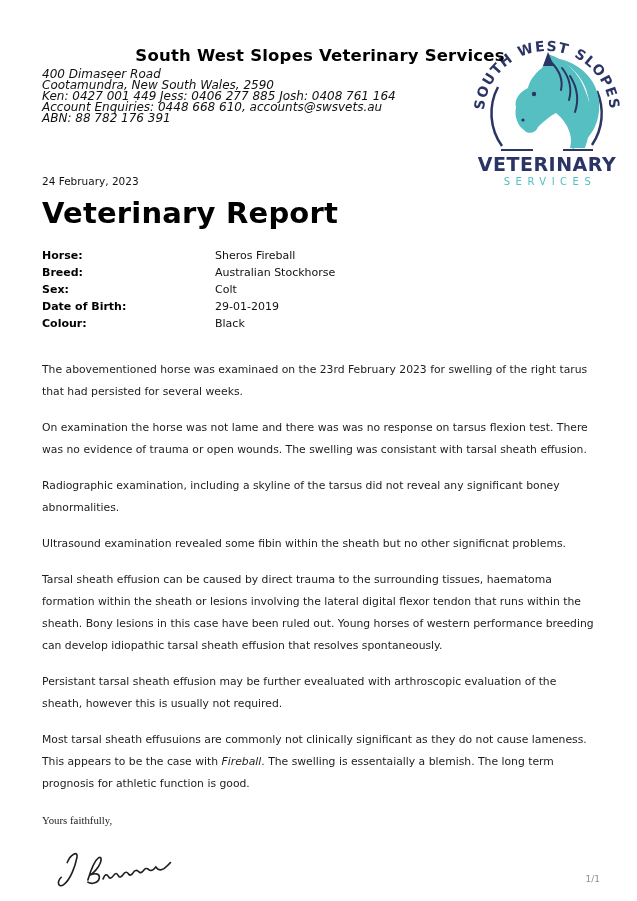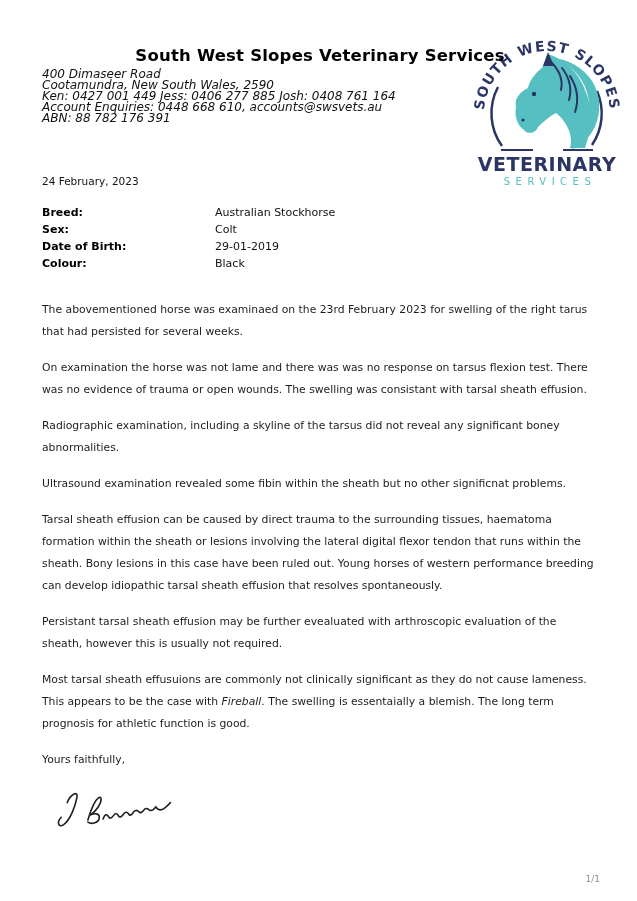--- a/index.html
+++ b/index.html
@@ -62,21 +62,21 @@
   }
   .detail-value { font-size: 11px; color: #111111; }
   .body-text { margin-top: 27px; }
   .body-text p {
     font-size: 10.8px;
     line-height: 22px;
     margin-bottom: 14px;
     color: #1c1c1c;
   }
   .italic { font-style: italic; }
-  .valediction { margin-top: 8px; }
+  .valediction { margin-top: 8px; font-family: Liberation Serif, serif; }
   .signature-wrap { margin: 6px 0 0 10px; }
   .signatory { font-size: 11px; margin-top: 4px; color: #111111; }
   .page-indicator {
     position: absolute;
     right: 37px;
     bottom: 17px;
     font-size: 9px;
     color: #8b8f99;
   }
 </style>
@@ -121,22 +121,27 @@
     <div class="company-name">South West Slopes Veterinary Services</div>
     <div>
       <div class="address-line">400 Dimaseer Road</div>
       <div class="address-line">Cootamundra, New South Wales, 2590</div>
       <div class="address-line">Ken: 0427 001 449 Jess: 0406 277 885 Josh: 0408 761 164</div>
       <div class="address-line">Account Enquiries: 0448 668 610, accounts@swsvets.au</div>
       <div class="address-line">ABN: 88 782 176 391</div>
     </div>
 
     <div class="report-date">24 February, 2023</div>
+    <h1 class="report-title">Veterinary Report</h1>
 
     <div class="details">
+      <div class="detail-row">
+        <span class="detail-label">Horse:</span>
+        <span class="detail-value">Sheros Fireball</span>
+      </div>
       <div class="detail-row">
         <span class="detail-label">Breed:</span>
         <span class="detail-value">Australian Stockhorse</span>
       </div>
       <div class="detail-row">
         <span class="detail-label">Sex:</span>
         <span class="detail-value">Colt</span>
       </div>
       <div class="detail-row">
         <span class="detail-label">Date of Birth:</span>

